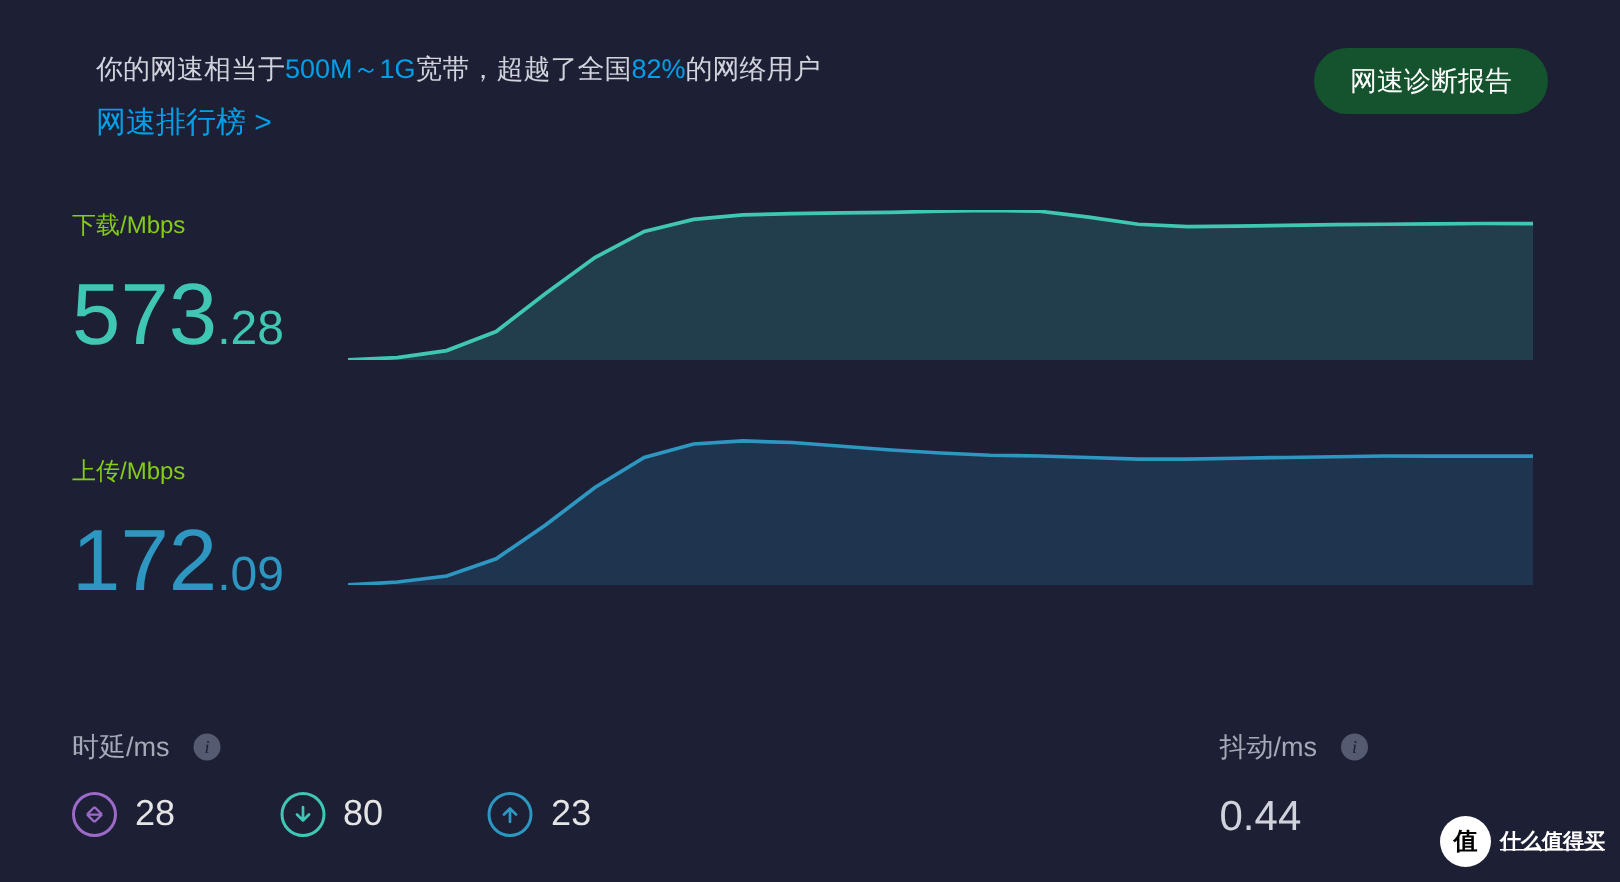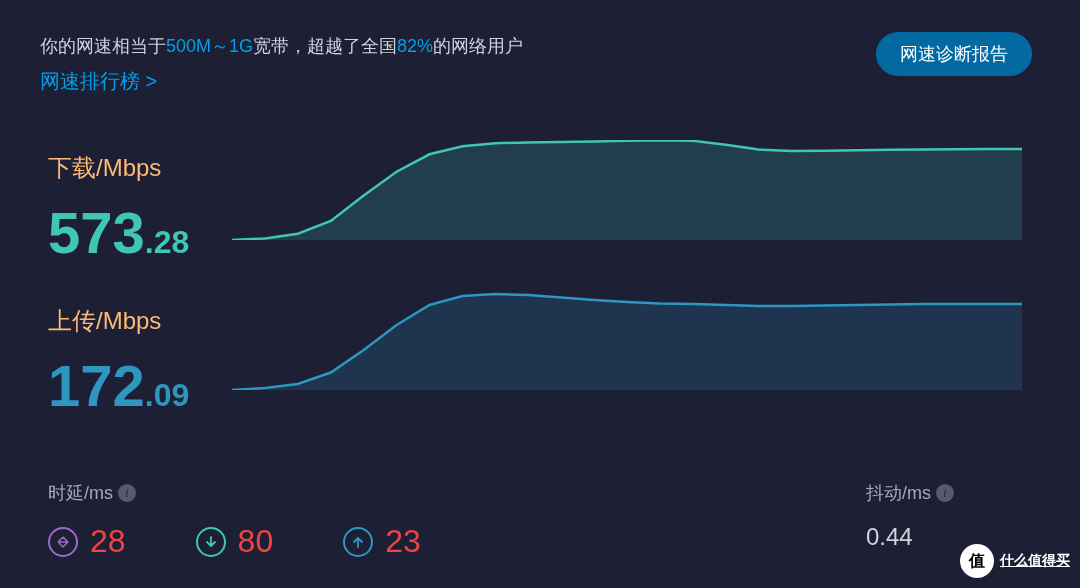--- a/index.html
+++ b/index.html
@@ -10,62 +10,61 @@
     body {
       width: 1080px;
       height: 588px;
       background: #1d1f35;
       font-family: "Microsoft YaHei", "PingFang SC", sans-serif;
       color: #d0d3dc;
       position: relative;
       overflow: hidden;
     }
     .header {
-      padding: 32px 48px 0 40px;
+      padding: 32px 48px 0 64px;
       display: flex;
       justify-content: space-between;
       align-items: flex-start;
     }
     .summary {
       font-size: 18px;
       line-height: 28px;
     }
     .summary .hl {
       color: #00a0e9;
     }
     .rank-link {
       color: #00a0e9;
       font-size: 20px;
       margin-top: 8px;
       display: inline-block;
       cursor: pointer;
     }
     .report-btn {
-      background: #0369a1;
+      background: #14532d;
       color: #ffffff;
       border: none;
       border-radius: 30px;
       padding: 10px 24px;
       font-size: 18px;
       cursor: pointer;
     }
     .metric-block {
       position: absolute;
       left: 48px;
     }
     .download-block { top: 140px; }
-    .upload-block { top: 293px; }
+    .upload-block { top: 304px; }
     .metric-label {
-      font-size: 24px;
-      color: #fdba74;
+      font-size: 16px;
+      color: #84cc16;
       margin-bottom: 12px;
-      margin-top: 12px;
     }
     .metric-value {
-      font-weight: 700;
+      font-weight: 400;
       line-height: 1;
       margin-top: 20px;
     }
     .download .metric-value { color: #3fc7b3; }
     .upload .metric-value { color: #2d97c1; text-align: right; }
     .big-int { font-size: 58px; }
     .big-frac { font-size: 32px; }
     .chart-area {
       position: absolute;
       left: 232px;
@@ -83,21 +82,21 @@
     }
     .lat-group {
       display: flex;
       flex-direction: column;
     }
     .lat-label {
       font-size: 18px;
       color: #a5a9b8;
       display: flex;
       align-items: center;
-      gap: 5px;
+      gap: 16px;
       margin-bottom: 18px;
     }
     .info-icon {
       display: inline-flex;
       width: 18px;
       height: 18px;
       border-radius: 50%;
       background: #555a70;
       color: #1d1f35;
       font-size: 12px;
@@ -110,45 +109,45 @@
       display: flex;
       gap: 70px;
       align-items: center;
     }
     .lat-item {
       display: flex;
       align-items: center;
       gap: 12px;
     }
     .lat-val {
-      font-size: 32px;
-      color: #ef4444;
+      font-size: 24px;
+      color: #e5e5e5;
       font-weight: 300;
     }
     .ring-icon {
       width: 30px;
       height: 30px;
       border-radius: 50%;
       border: 2px solid;
       display: flex;
       align-items: center;
       justify-content: center;
       font-size: 14px;
     }
     .ring-purple { border-color: #9c6bc9; color: #9c6bc9; }
     .ring-green  { border-color: #3fc7b3; color: #3fc7b3; }
     .ring-blue   { border-color: #2d97c1; color: #2d97c1; }
     .jitter-group {
       margin-left: auto;
       display: flex;
       flex-direction: column;
-      margin-right: 78px;
+      margin-right: 120px;
     }
     .jitter-val {
-      font-size: 24px;
+      font-size: 28px;
       color: #d0d3dc;
       font-weight: 300;
     }
     .watermark {
       position: absolute;
       right: 10px;
       bottom: 10px;
       display: flex;
       align-items: center;
       gap: 6px;

